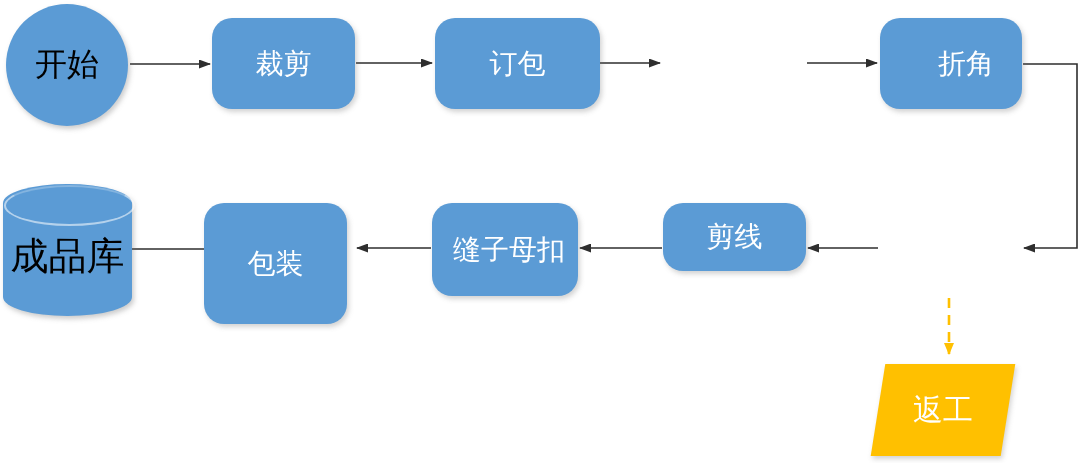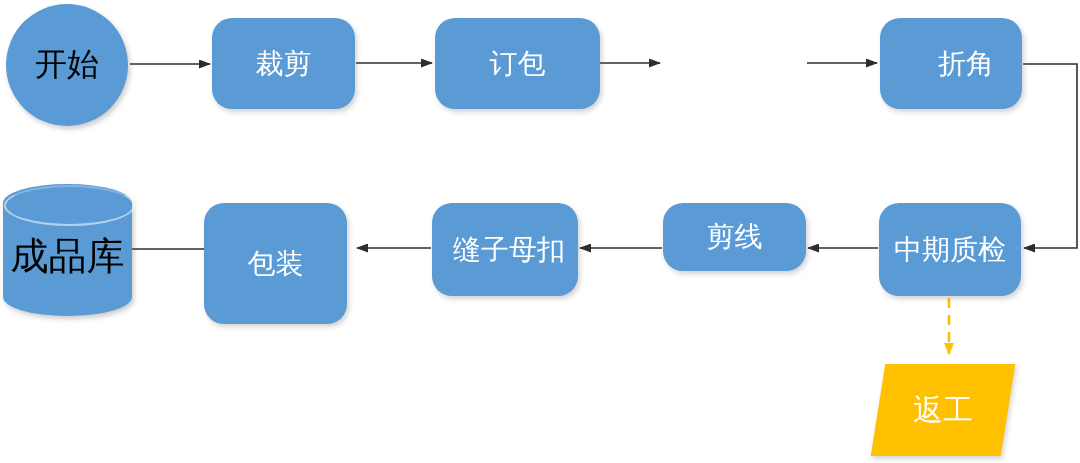--- a/index.html
+++ b/index.html
@@ -136,23 +136,20 @@
   <div class="node process-box b-cut">
     <span class="label">裁剪</span>
   </div>
   <div class="node process-box b-staple">
     <span class="label">订包</span>
   </div>
   <div class="node process-box b-corner">
     <span class="label">折角</span>
   </div>
 
-  <div class="node process-box b-inspect">
-    <span class="label">中期质检</span>
-  </div>
   <div class="node process-box b-trim">
     <span class="label">剪线</span>
   </div>
   <div class="node process-box b-snap">
     <span class="label">缝子母扣</span>
   </div>
   <div class="node process-box b-pack">
     <span class="label">包装</span>
   </div>
 

